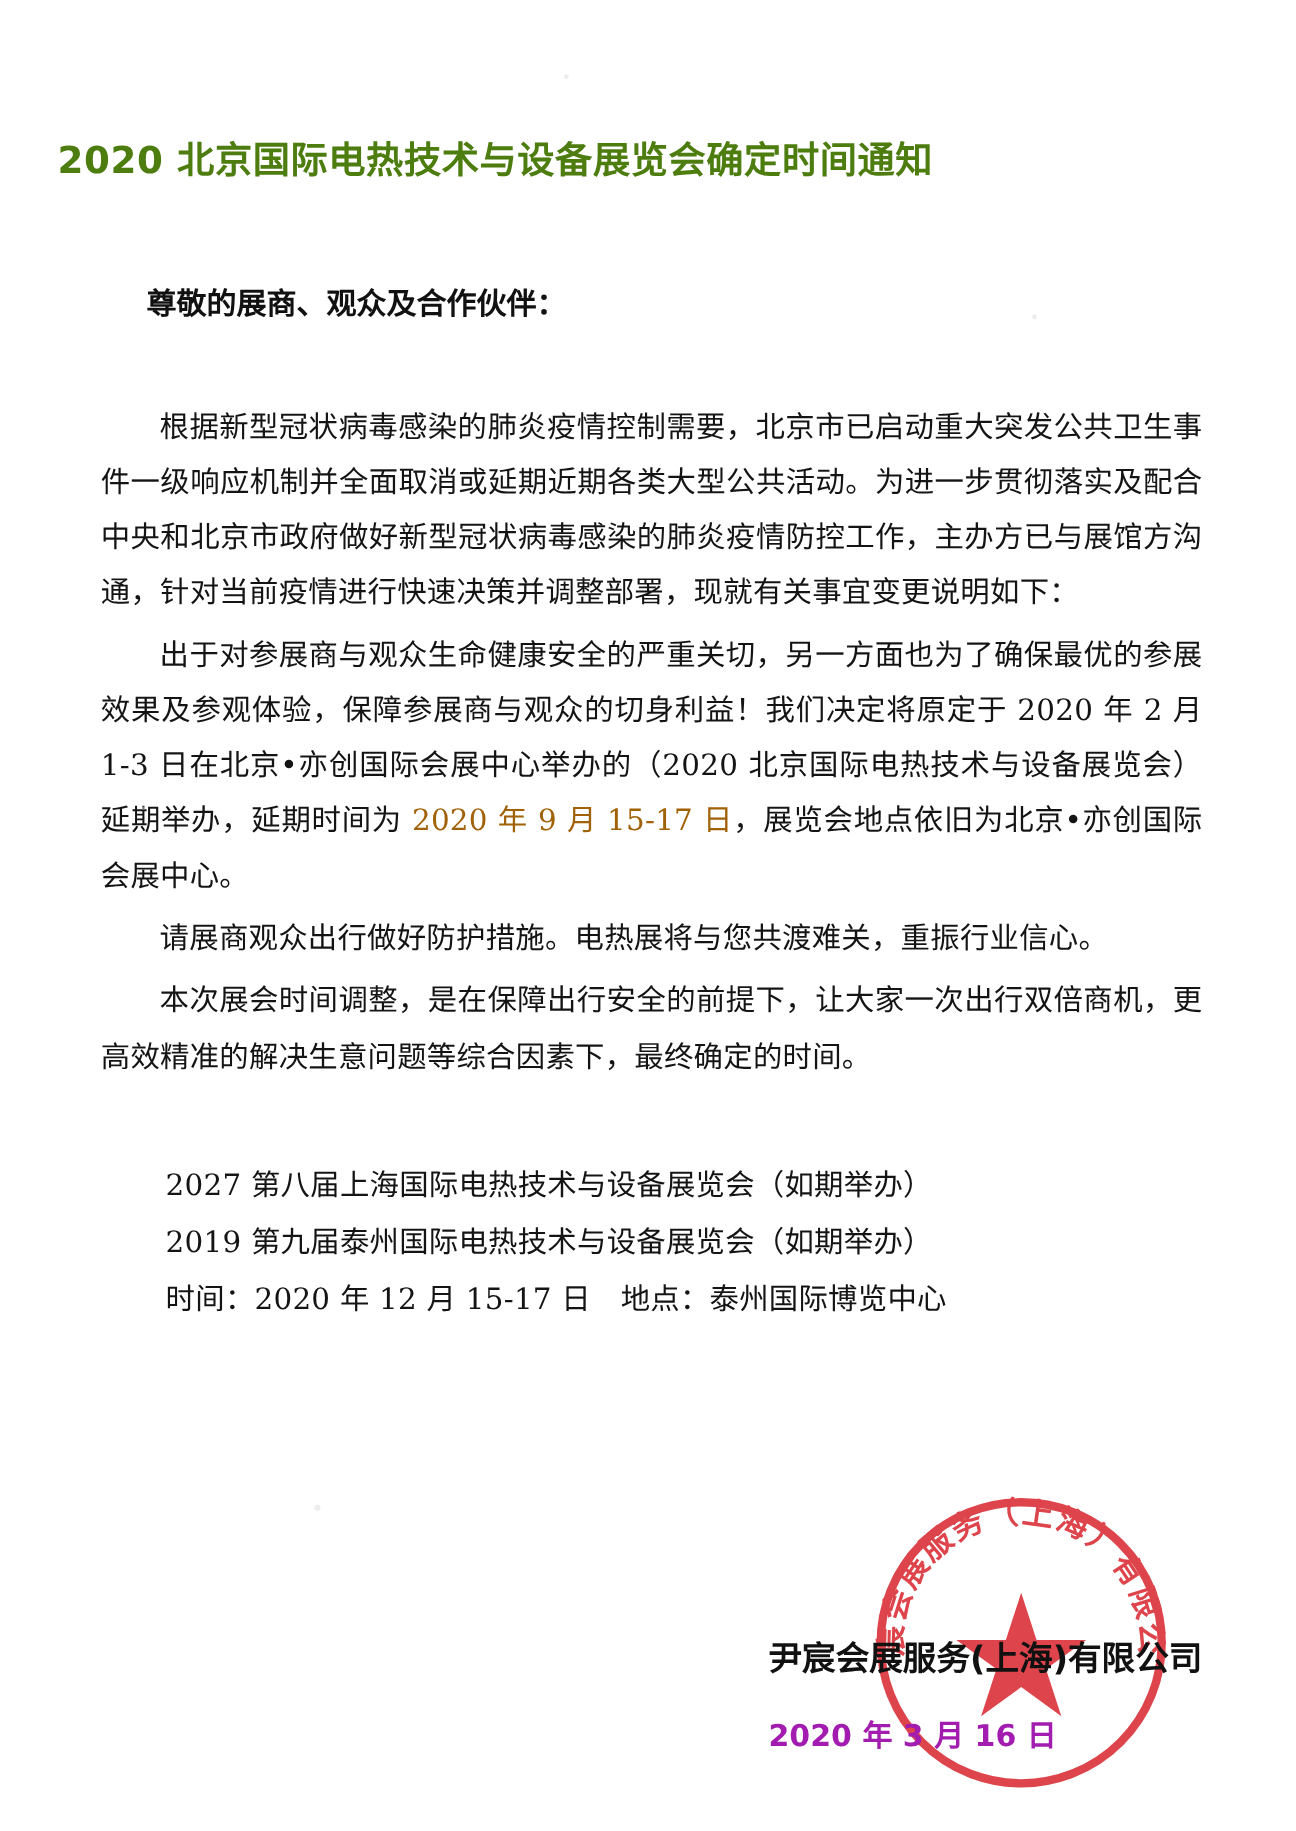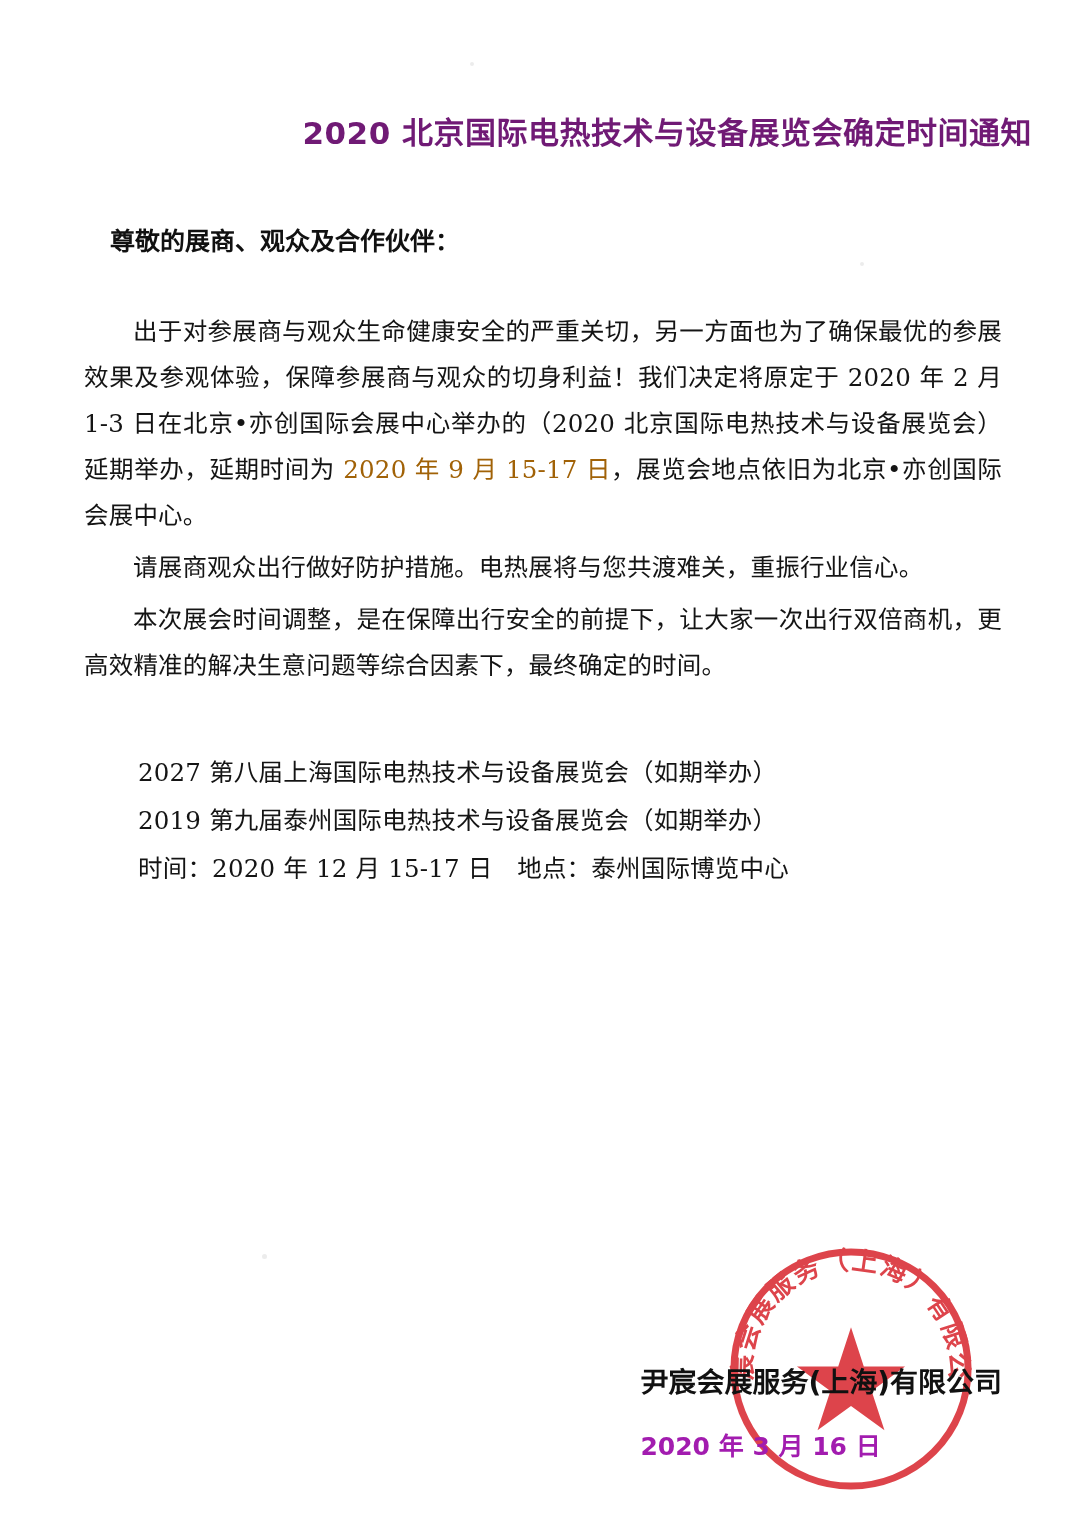--- a/index.html
+++ b/index.html
@@ -16,35 +16,35 @@
     overflow: hidden;
   }
   .page {
     position: relative;
     width: 1080px;
     height: 1526px;
     box-sizing: border-box;
     padding: 0 48px;
   }
   .doc-title {
-    text-align: right;
+    text-align: left;
     font-family: "DejaVu Sans", "Liberation Sans", sans-serif;
     font-weight: bold;
     font-size: 31px;
     letter-spacing: 0.5px;
-    color: #701a75;
+    color: #4d7c0f;
     margin: 0;
     padding-top: 108px;
   }
   .salutation {
     font-family: "DejaVu Sans", "Liberation Sans", sans-serif;
     font-weight: bold;
     font-size: 25px;
     color: #111;
-    margin: 0;
+    margin: 12px;
     padding-top: 68px;
     padding-left: 62px;
   }
   .body-block {
     padding-top: 52px;
     padding-left: 36px;
     padding-right: 30px;
   }
   p.para {
     margin: 0 0 6px 0;
@@ -119,20 +119,21 @@
 </head>
 <body>
 
 <div class="page">
 
   <h1 class="doc-title">2020 北京国际电热技术与设备展览会确定时间通知</h1>
 
   <div class="salutation">尊敬的展商、观众及合作伙伴：</div>
 
   <div class="body-block">
+    <p class="para">根据新型冠状病毒感染的肺炎疫情控制需要，北京市已启动重大突发公共卫生事件一级响应机制并全面取消或延期近期各类大型公共活动。为进一步贯彻落实及配合中央和北京市政府做好新型冠状病毒感染的肺炎疫情防控工作，主办方已与展馆方沟通，针对当前疫情进行快速决策并调整部署，现就有关事宜变更说明如下：</p>
 
     <p class="para"><span>出于对参展商与观众生命健康安全的严重关切，另一方面也为了确保最优的参展效果及参观体验，保障参展商与观众的切身利益！我们决定将原定于 2020 年 2 月 1-3 日在北京•亦创国际会展中心举办的（2020 北京国际电热技术与设备展览会）延期举办，延期时间为 </span><span class="hl">2020 年 9 月 15-17 日</span><span>，展览会地点依旧为北京•亦创国际会展中心。</span></p>
 
     <p class="para">请展商观众出行做好防护措施。电热展将与您共渡难关，重振行业信心。</p>
 
     <p class="para">本次展会时间调整，是在保障出行安全的前提下，让大家一次出行双倍商机，更高效精准的解决生意问题等综合因素下，最终确定的时间。</p>
   </div>
 
   <div class="listing">
     <div class="listing-line">2027 第八届上海国际电热技术与设备展览会（如期举办）</div>

